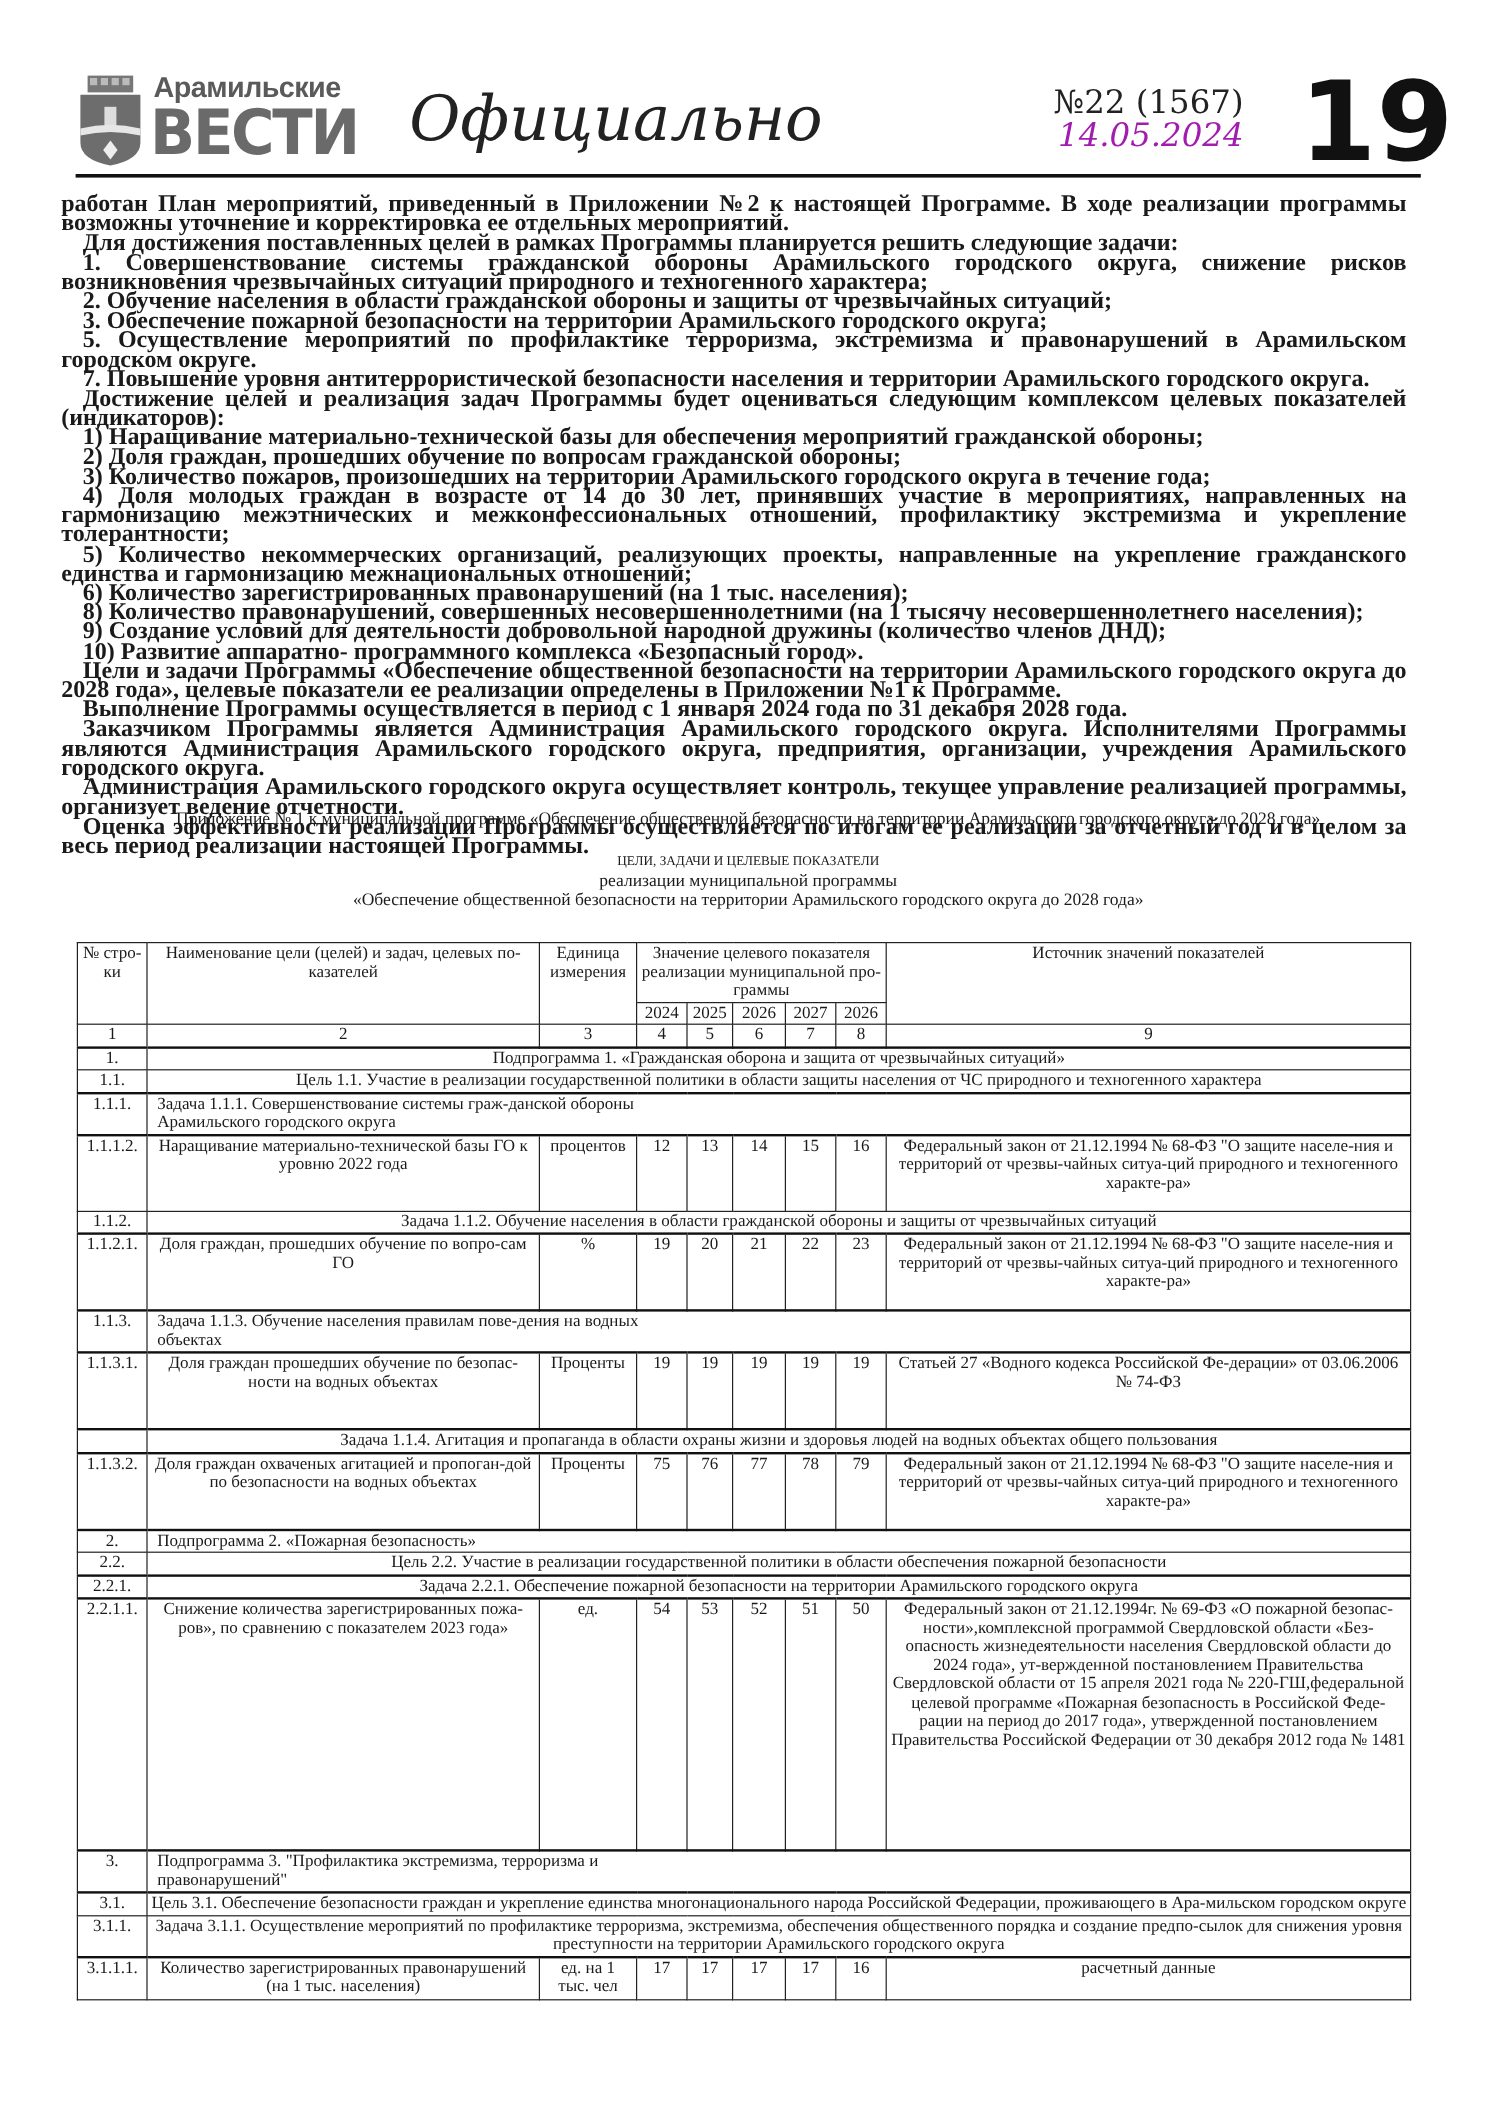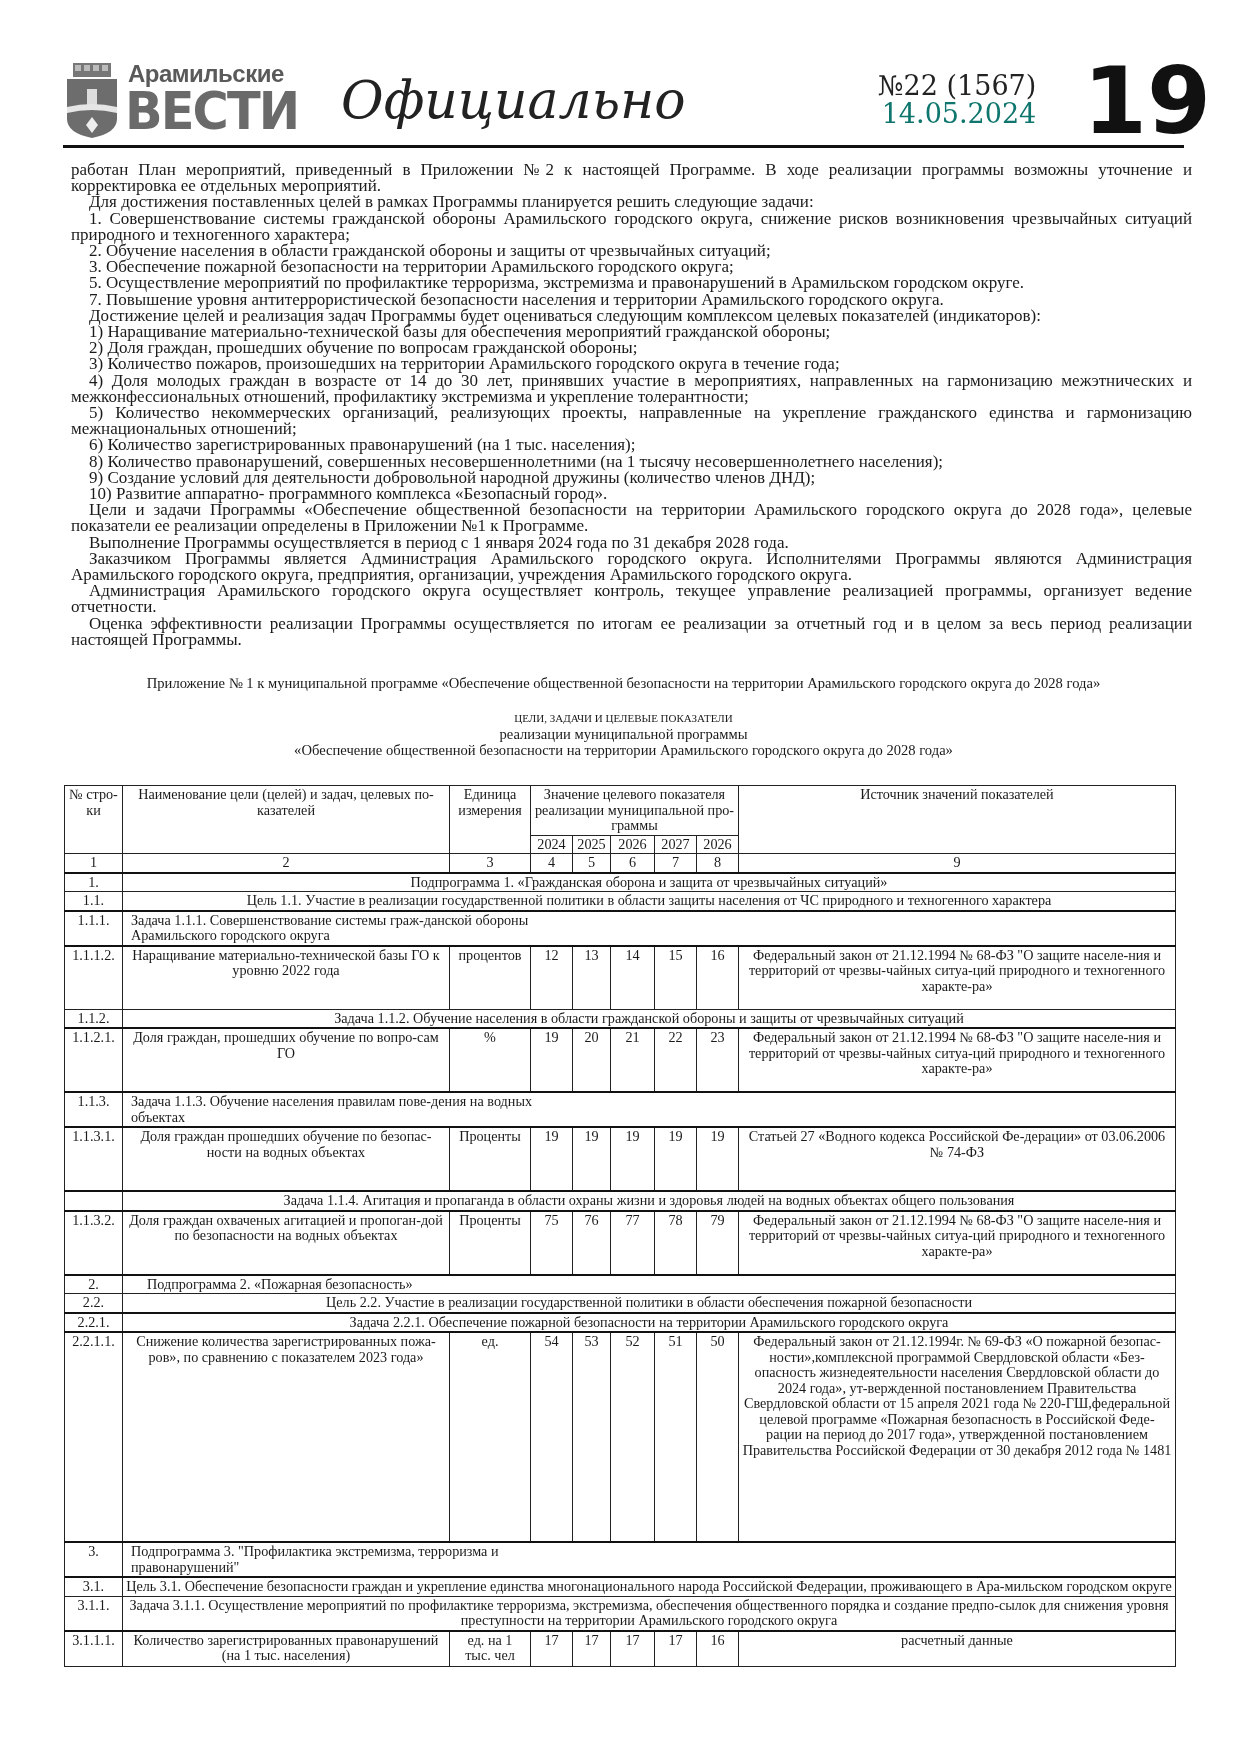--- a/index.html
+++ b/index.html
@@ -3,25 +3,25 @@
 <meta charset="utf-8">
 <style>
   html, body { margin: 0; padding: 0; background: #ffffff; }
   body { width: 1241px; height: 1754px; position: relative; overflow: hidden; color: #1a1a1a; font-family: "Liberation Serif", serif; }
   .masthead { position: absolute; left: 63px; top: 56px; width: 1120px; height: 90px; }
   .crest { position: absolute; left: 2px; top: 5px; width: 54px; height: 78px; }
   .brand-small { position: absolute; left: 65px; top: 4px; font-family: Liberation Sans, sans-serif; font-weight: bold; font-size: 24px; color: #5a5a5a; letter-spacing: -0.5px; }
   .brand-big { position: absolute; left: 62px; top: 28px; font-family: "DejaVu Sans", sans-serif; font-weight: bold; font-size: 52px; color: #6a6a6a; letter-spacing: -2px; line-height: 54px; transform: scaleX(0.95); transform-origin: left; }
   .section-title { position: absolute; left: 278px; top: 14px; font-family: "DejaVu Serif", serif; font-style: italic; font-size: 52px; color: #222; }
   .issue { position: absolute; left: 815px; top: 16px; font-family: "DejaVu Serif", serif; font-size: 27px; color: #222; text-align: right; line-height: 28px; }
-  .issue .date { color: #0f766e; display: block; }
+  .issue .date { color: #a21caf; display: block; font-style: italic; }
   .page-num { position: absolute; left: 1020px; top: 0px; font-family: "DejaVu Sans", sans-serif; font-weight: bold; font-size: 92px; line-height: 92px; color: #111; }
   .rule { position: absolute; left: 63px; top: 145px; width: 1121px; height: 3px; background: #111; }
 
-  .body-text { position: absolute; left: 71px; top: 162px; width: 1121px; font-size: 17px; line-height: 16.2px; text-align: justify; }
+  .body-text { position: absolute; left: 51px; top: 162px; width: 1121px; font-size: 20px; line-height: 16.2px; text-align: justify; font-weight: bold; }
   .body-text p { margin: 0; }
   .body-text p.ind { text-indent: 18px; }
   .appendix { position: absolute; left: 63px; top: 675px; width: 1121px; text-align: center; font-size: 14.6px; }
   .heading { position: absolute; left: 63px; top: 710px; width: 1121px; text-align: center; font-size: 14.6px; line-height: 16px; }
   .heading .h1 { font-size: 11px; }
 
   table.goals { position: absolute; left: 64px; top: 785px; width: 1111px; border-collapse: collapse; font-size: 14.2px; line-height: 15.5px; table-layout: fixed; }
   table.goals td { border: 1px solid #222; padding: 1px 3px; vertical-align: top; text-align: center; }
   table.goals td.l { text-align: left; margin-top: 14px; }
   table.goals tr.thick td { border-top: 2px solid #111; }
@@ -188,21 +188,21 @@
         <td>Проценты</td>
         <td>75</td>
         <td>76</td>
         <td>77</td>
         <td>78</td>
         <td>79</td>
         <td>Федеральный закон от 21.12.1994 № 68-ФЗ "О защите населе-ния и территорий от чрезвы-чайных ситуа-ций природного и техногенного характе-ра»</td>
       </tr>
       <tr class="thick">
         <td>2.</td>
-        <td colspan="8" class="l" style="padding-left: 24px; padding-right: 600px;">Подпрограмма 2. «Пожарная безопасность»</td>
+        <td colspan="8" class="l" style="padding-left: 8px; padding-right: 600px;">Подпрограмма 2. «Пожарная безопасность»</td>
       </tr>
       <tr>
         <td>2.2.</td>
         <td colspan="8">Цель 2.2. Участие в реализации государственной политики в области обеспечения пожарной безопасности</td>
       </tr>
       <tr class="thick">
         <td>2.2.1.</td>
         <td colspan="8">Задача 2.2.1. Обеспечение пожарной безопасности на территории Арамильского городского округа</td>
       </tr>
       <tr class="thick">

